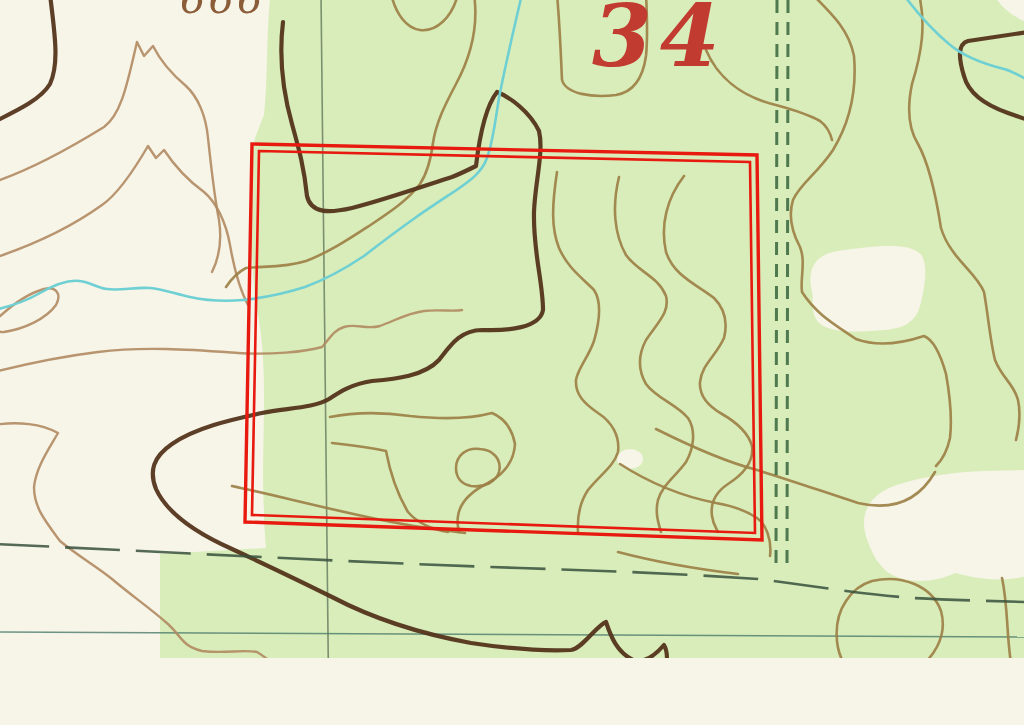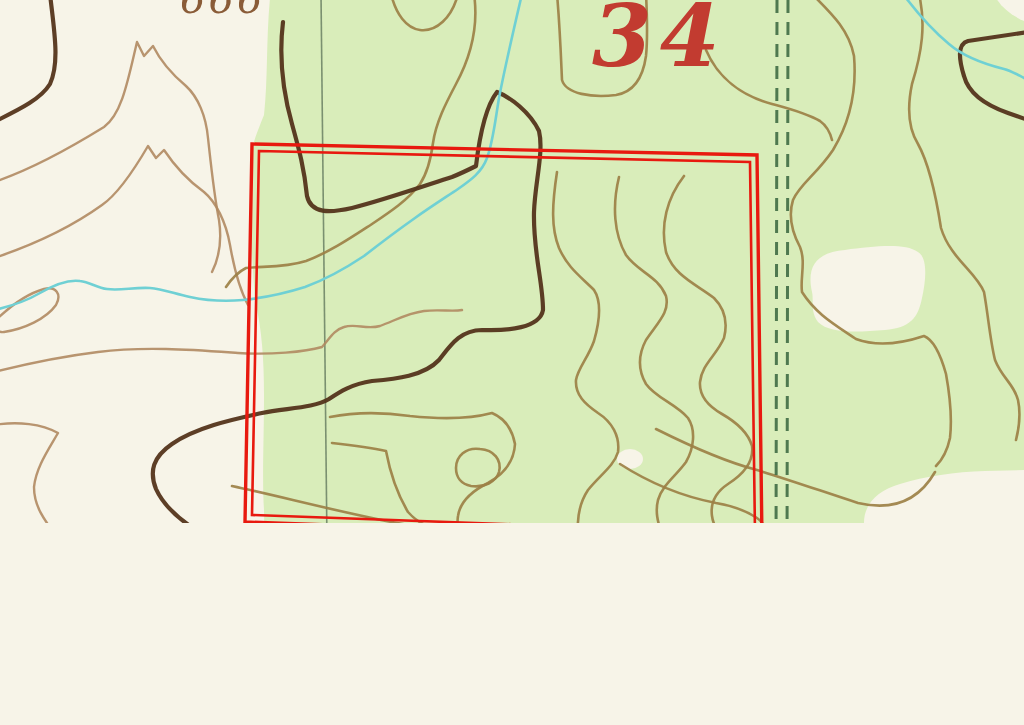--- a/index.html
+++ b/index.html
@@ -1,16 +1,16 @@
 <!DOCTYPE html>
 <html><head>
 <meta charset="utf-8">
 <style>
   html,body{margin:0;padding:0;background:#f7f4e8;overflow:hidden;}
-  .map-viewport{position:relative;width:1024px;height:523px;font-family:"DejaVu Serif", serif;text-align:center;}
+  .map-viewport{position:relative;width:1024px;height:658px;font-family:"DejaVu Serif", serif;text-align:center;}
   svg{display:block;}
   .contour{fill:none;stroke:#9c8045;stroke-width:2.6;stroke-linecap:round;stroke-linejoin:round;opacity:.92;}
   .contour-white{fill:none;stroke:#b08a62;stroke-width:2.4;stroke-linecap:round;stroke-linejoin:round;opacity:.9;}
   .index-contour{fill:none;stroke:#54341b;stroke-width:4.2;stroke-linecap:round;stroke-linejoin:round;opacity:.95;}
   .stream{fill:none;stroke:#6fd0d4;stroke-width:2.6;stroke-linecap:round;stroke-linejoin:round;}
   .section-line{fill:none;stroke:#5a7057;stroke-width:1.6;opacity:.75;}
   .trail{fill:none;stroke:#3f6b44;stroke-width:3;stroke-dasharray:13 9;opacity:.9;}
   .bdash{fill:none;stroke:#37503c;stroke-width:2.6;stroke-dasharray:55 16;opacity:.85;}
   .gridline{fill:none;stroke:#4a7a6a;stroke-width:1.4;opacity:.8;}
   .sel-rect{fill:none;stroke:#e8190f;}

